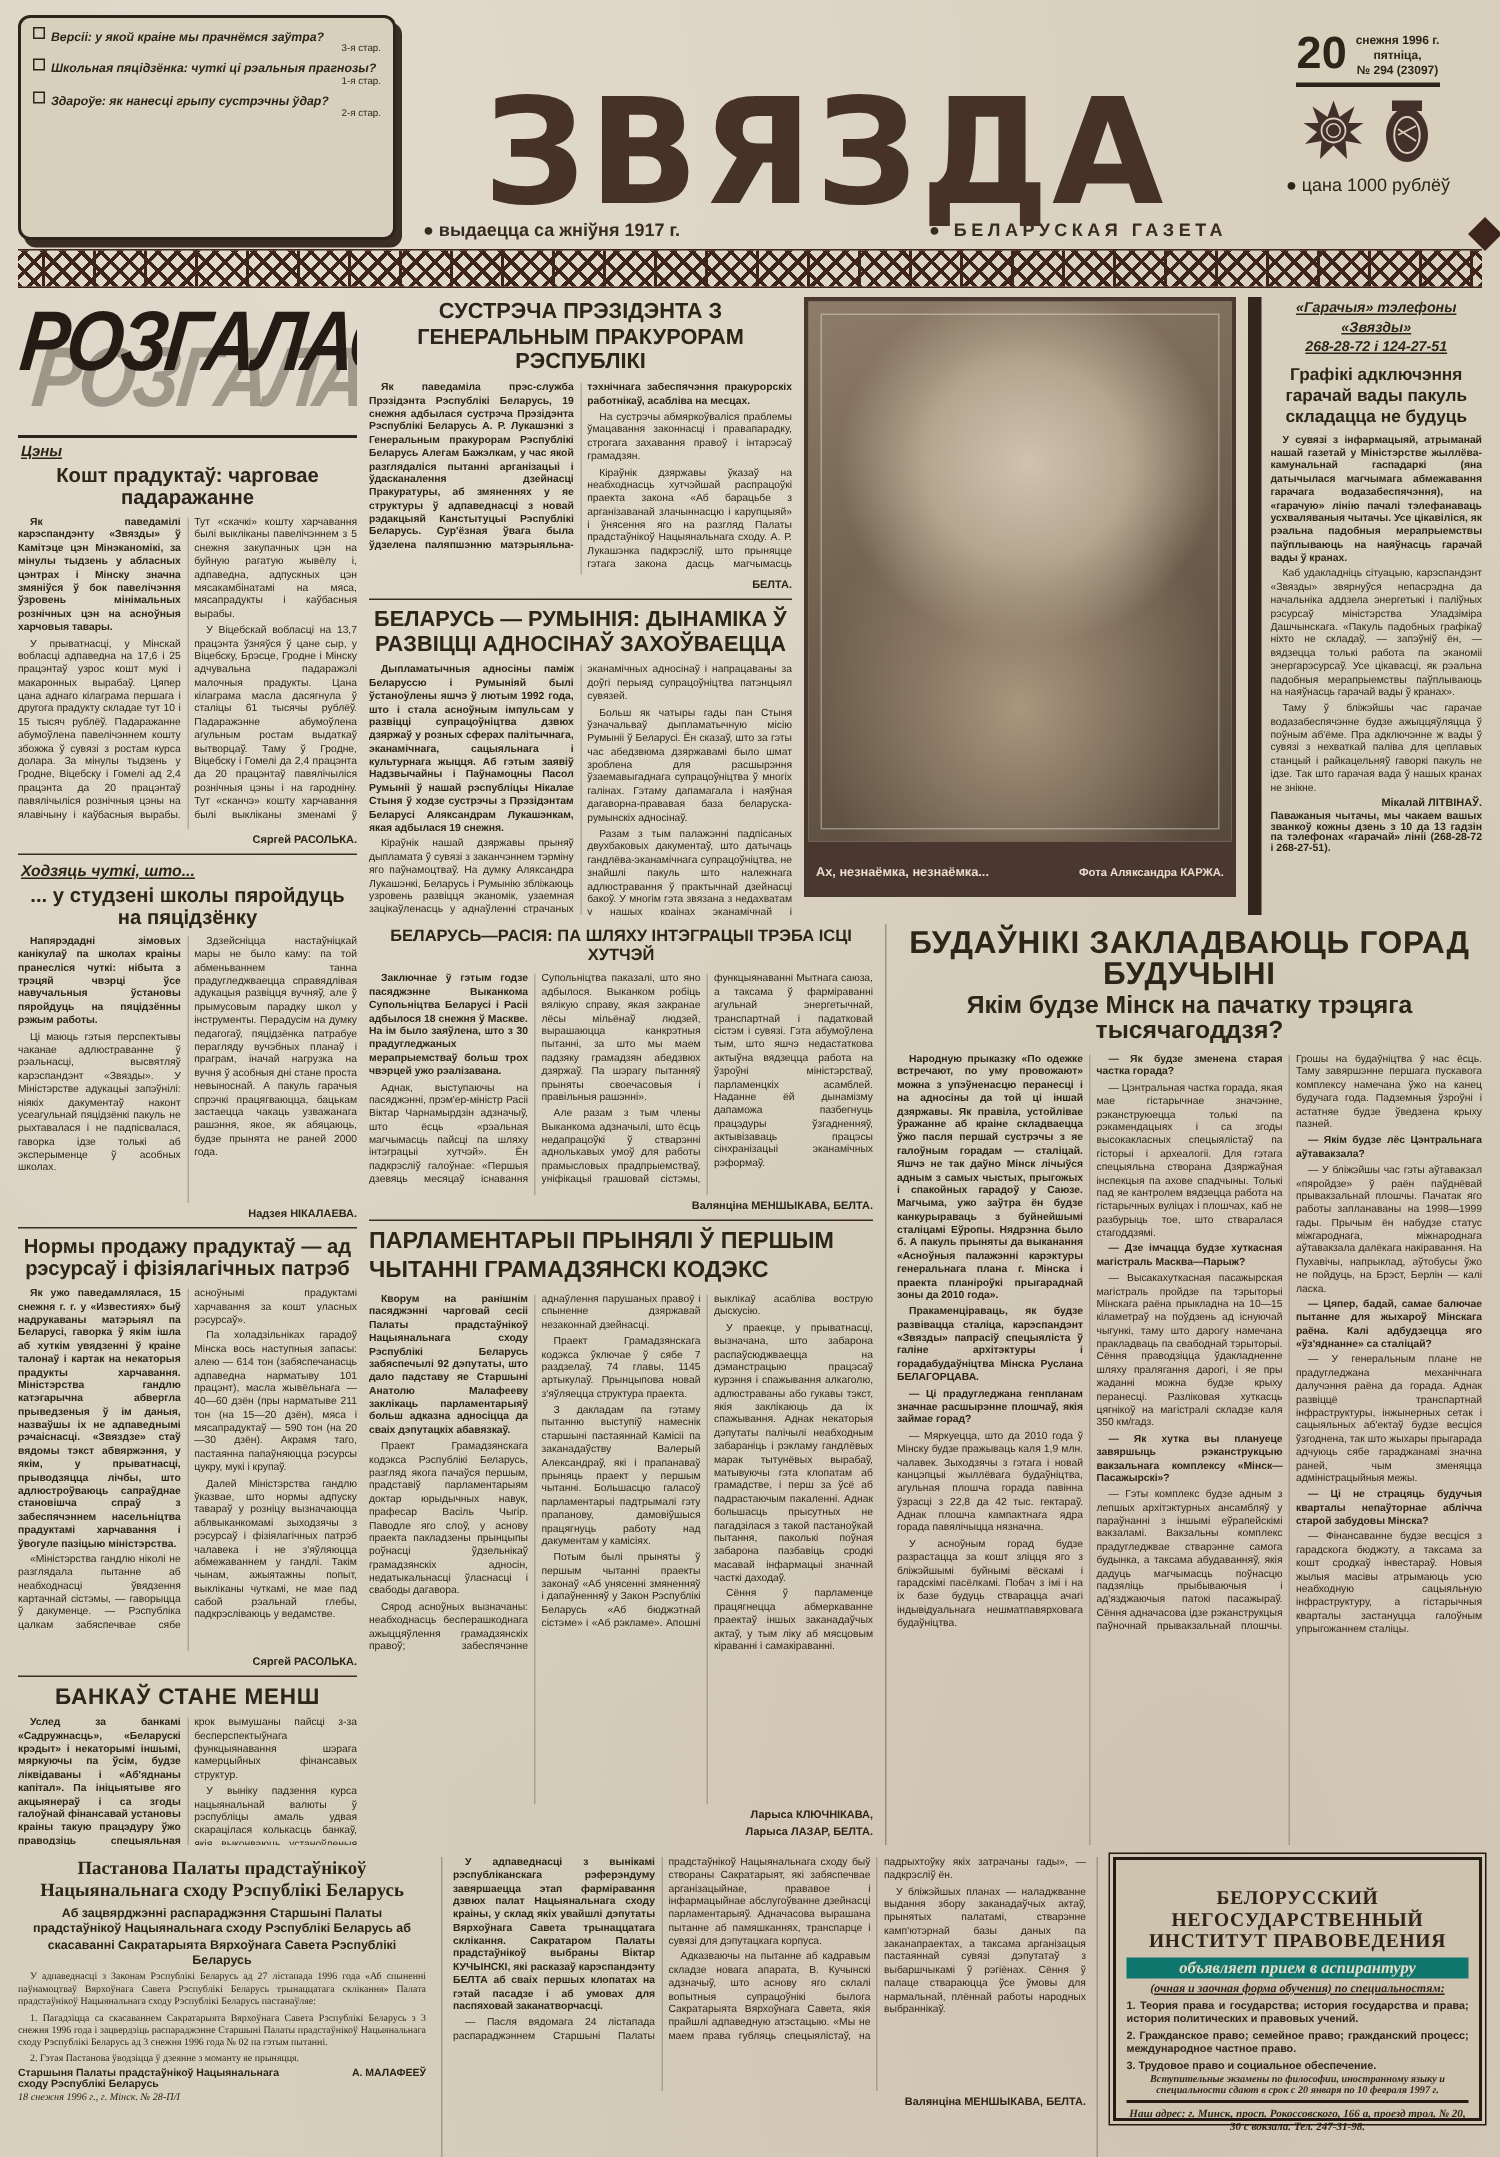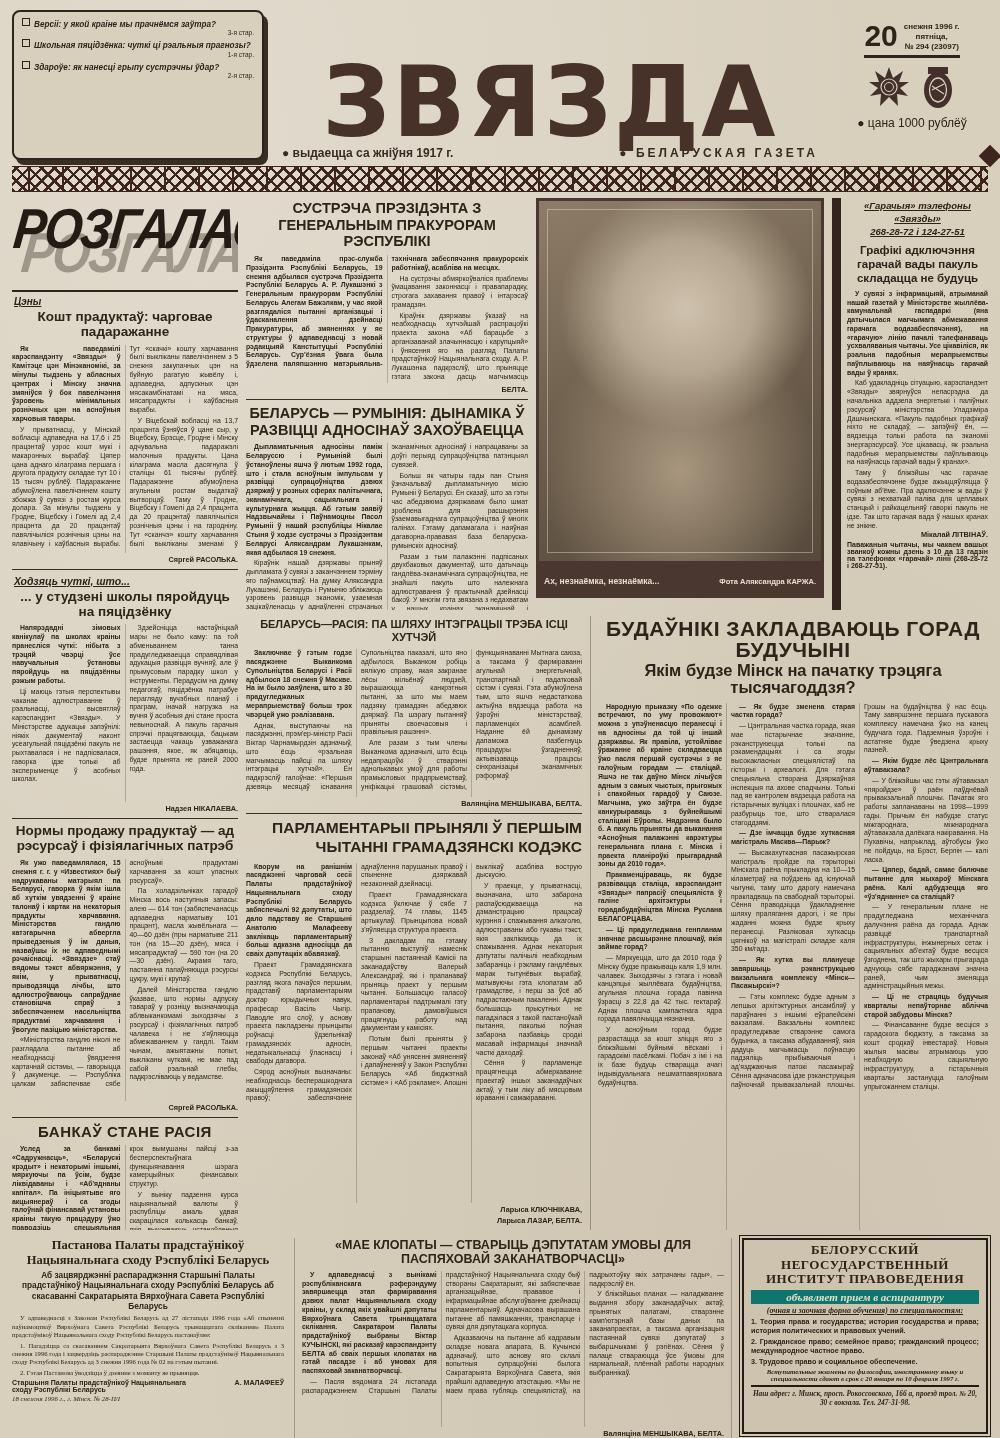--- a/index.html
+++ b/index.html
@@ -84,33 +84,33 @@
   .cap-l{font-size:8.5px;font-weight:700;}
   .cap-r{font-size:7.5px;font-weight:700;}
   
   .hotline{font-size:9.5px;font-weight:700;font-style:italic;text-align:center;
     text-decoration:underline;line-height:1.35;margin:2px 0 6px 0;}
   .h-side{font-size:11.5px;font-weight:bold;text-align:center;line-height:1.2;margin:2px 0 4px 0;}
   .note{font-size:7px;font-weight:700;text-align:justify;margin-top:2px;}
   
   .h-city{font-size:21px;font-weight:bold;text-align:center;letter-spacing:.5px;line-height:1;margin:2px 0 2px 0;}
   .h-city-sub{font-size:16.5px;font-weight:bold;text-align:center;line-height:1.05;margin:0 0 6px 0;}
-  .h-parl{font-size:15.5px;font-weight:bold;text-align:right;line-height:1.2;margin:4px 0 6px 0;}
+  .h-parl{font-size:15.5px;font-weight:bold;text-align:left;line-height:1.2;margin:4px 0 6px 0;}
   .h-rus{font-size:11px;font-weight:bold;text-align:center;line-height:1.2;margin:2px 0 5px 0;}
   
   .decree{width:272px;font-family:"Liberation Serif",serif;}
   .decree-t1{font-size:12.5px;font-weight:bold;text-align:center;line-height:1.2;}
   .decree-t2{font-size:8.3px;font-weight:bold;text-align:center;line-height:1.25;margin:2px 0 3px 0;font-family:"Liberation Sans",sans-serif;}
   .decree .art p{font-size:6.6px;}
   .decree-sig{display:flex;justify-content:space-between;font-size:7px;font-weight:bold;margin-top:2px;font-family:"Liberation Sans",sans-serif;}
   .decree-date{font-size:6.8px;font-style:italic;margin-top:2px;}
   .interview2{flex:1;overflow:hidden;border-left:1px solid rgba(45,36,28,.3);border-right:1px solid rgba(45,36,28,.3);padding:0 7px;}
   .h-int2{font-size:12.5px;font-weight:bold;text-align:center;line-height:1.15;margin:0 0 4px 0;}
   .ad{width:246px;background:#cdc3ae;border:2px solid #241b14;outline:1px solid #241b14;outline-offset:2px;
-    padding:3px 7px;box-sizing:border-box;font-family:"Liberation Serif",serif;height:196px;}
+    padding:18px 7px;box-sizing:border-box;font-family:"Liberation Serif",serif;height:176px;}
   .ad-t{font-size:13px;font-weight:bold;text-align:center;line-height:1.12;letter-spacing:.5px;}
   .ad-banner{background:#0f766e;color:#e8ddc8;font-style:italic;font-weight:bold;font-size:11px;
     text-align:center;margin:3px 0 2px 0;padding:1px 0;}
   .ad-sub{font-size:8px;font-weight:bold;font-style:italic;text-decoration:underline;text-align:center;margin-bottom:2px;}
   .ad .art p{font-size:7.2px;text-indent:0;font-weight:700;font-family:"Liberation Sans",sans-serif;}
   .ad-fine{font-size:6.8px;font-weight:700;font-style:italic;text-align:center;margin-top:2px;}
   .ad-addr{border-top:2px solid #241b14;margin-top:3px;padding-top:2px;font-size:7.4px;font-weight:700;font-style:italic;text-align:center;}
   .diamond{position:absolute;right:2px;top:148px;width:16px;height:16px;background:#3d241d;transform:rotate(45deg);}
 </style>
 </head>
@@ -206,21 +206,21 @@
             <p class="bq">Як ужо паведамлялася, 15 снежня г. г. у «Известиях» быў надрукаваны матэрыял па Беларусі, гаворка ў якім ішла аб хуткім увядзенні ў краіне талонаў і картак на некаторыя прадукты харчавання. Міністэрства гандлю катэгарычна абвергла прыведзеныя ў ім даныя, назваўшы іх не адпаведнымі рэчаіснасці. «Звяздзе» стаў вядомы тэкст абвяржэння, у якім, у прыватнасці, прыводзяцца лічбы, што адлюстроўваюць сапраўднае становішча спраў з забеспячэннем насельніцтва прадуктамі харчавання і ўвогуле пазіцыю міністэрства.</p>
             <p>«Міністэрства гандлю ніколі не разглядала пытанне аб неабходнасці ўвядзення картачнай сістэмы, — гаворыцца ў дакуменце. — Рэспубліка цалкам забяспечвае сябе асноўнымі прадуктамі харчавання за кошт уласных рэсурсаў».</p>
             <p>Па холадзільніках гарадоў Мінска вось наступныя запасы: алею — 614 тон (забяспечанасць адпаведна нарматыву 101 працэнт), масла жывёльнага — 40—60 дзён (пры нарматыве 211 тон (на 15—20 дзён), мяса і мясапрадуктаў — 590 тон (на 20—30 дзён). Акрамя таго, пастаянна папаўняюцца рэсурсы цукру, мукі і крупаў.</p>
             <p>Далей Міністэрства гандлю ўказвае, што нормы адпуску тавараў у розніцу вызначаюцца аблвыканкомамі зыходзячы з рэсурсаў і фізіялагічных патрэб чалавека і не з'яўляюцца абмежаваннем у гандлі. Такім чынам, ажыятажны попыт, выкліканы чуткамі, не мае пад сабой рэальнай глебы, падкрэсліваюць у ведамстве.</p>
           </div>
         <div class="byline">Сяргей РАСОЛЬКА.</div>
       </article>
       <hr class="hrule">
 
       <article>
-        <h2 class="h-caps">БАНКАЎ СТАНЕ РАСІЯ</h2>
+        <h2 class="h-caps">БАНКАЎ СТАНЕ МЕНШ</h2>
         <div class="art c2" style="height:132px;overflow:hidden;">
             <p class="bq">Услед за банкамі «Садружнасць», «Беларускі крэдыт» і некаторымі іншымі, мяркуючы па ўсім, будзе ліквідаваны і «Аб'яднаны капітал». Па ініцыятыве яго акцыянераў і са згоды галоўнай фінансавай установы краіны такую працэдуру ўжо праводзіць спецыяльная камісія.</p>
             <p>Як растлумачылі карэспандэнту БЕЛТА ў Нацбанку, на такі непапулярны крок вымушаны пайсці з-за бесперспектыўнага функцыянавання шэрага камерцыйных фінансавых структур.</p>
             <p>У выніку падзення курса нацыянальнай валюты ў рэспубліцы амаль удвая скарацілася колькасць банкаў, якія выконваюць устаноўленыя эканамічныя нарматывы. Таму працэс ліквідацыі і зліцця дробных банкаў, на думку спецыялістаў, непазбежны і будзе працягвацца, а іх укладчыкам гарантавана вяртанне сродкаў.</p>
           </div>
 
       </article>
     </div>
 
     <div class="col-rest">
@@ -346,21 +346,20 @@
           <p>2. Гэтая Пастанова ўводзіцца ў дзеянне з моманту яе прыняцця.</p>
         </div>
       <div class="decree-sig">
         <span style="max-width:190px;">Старшыня Палаты прадстаўнікоў Нацыянальнага сходу Рэспублікі Беларусь</span>
         <span>А. МАЛАФЕЕЎ</span>
       </div>
       <div class="decree-date">18 снежня 1996 г., г. Мінск. № 28-П/І</div>
     </div>
 
     <div class="interview2">
-      <h2 class="h-int2">«МАЕ КЛОПАТЫ — СТВАРЫЦЬ ДЭПУТАТАМ УМОВЫ ДЛЯ ПАСПЯХОВАЙ ЗАКАНАТВОРЧАСЦІ»</h2>
       <div class="art c3" style="height:156px;overflow:hidden;">
           <p class="bq">У адпаведнасці з вынікамі рэспубліканскага рэферэндуму завяршаецца этап фарміравання дзвюх палат Нацыянальнага сходу краіны, у склад якіх увайшлі дэпутаты Вярхоўнага Савета трынаццатага склікання. Сакратаром Палаты прадстаўнікоў выбраны Віктар КУЧЫНСКІ, які расказаў карэспандэнту БЕЛТА аб сваіх першых клопатах на гэтай пасадзе і аб умовах для паспяховай заканатворчасці.</p>
           <p>— Пасля вядомага 24 лістапада распараджэннем Старшыні Палаты прадстаўнікоў Нацыянальнага сходу быў створаны Сакратарыят, які забяспечвае арганізацыйнае, прававое і інфармацыйнае абслугоўванне дзейнасці парламентарыяў. Адначасова вырашана пытанне аб памяшканнях, транспарце і сувязі для дэпутацкага корпуса.</p>
           <p>Адказваючы на пытанне аб кадравым складзе новага апарата, В. Кучынскі адзначыў, што аснову яго склалі вопытныя супрацоўнікі былога Сакратарыята Вярхоўнага Савета, якія прайшлі адпаведную атэстацыю. «Мы не маем права губляць спецыялістаў, на падрыхтоўку якіх затрачаны гады», — падкрэсліў ён.</p>
           <p>У бліжэйшых планах — наладжванне выдання збору заканадаўчых актаў, прынятых палатамі, стварэнне камп'ютэрнай базы даных па заканапраектах, а таксама арганізацыя пастаяннай сувязі дэпутатаў з выбаршчыкамі ў рэгіёнах. Сёння ў палаце ствараюцца ўсе ўмовы для нармальнай, плённай работы народных выбраннікаў.</p>
         </div>
       <div class="byline">Валянціна МЕНШЫКАВА, БЕЛТА.</div>
     </div>
 
     <div class="ad">

